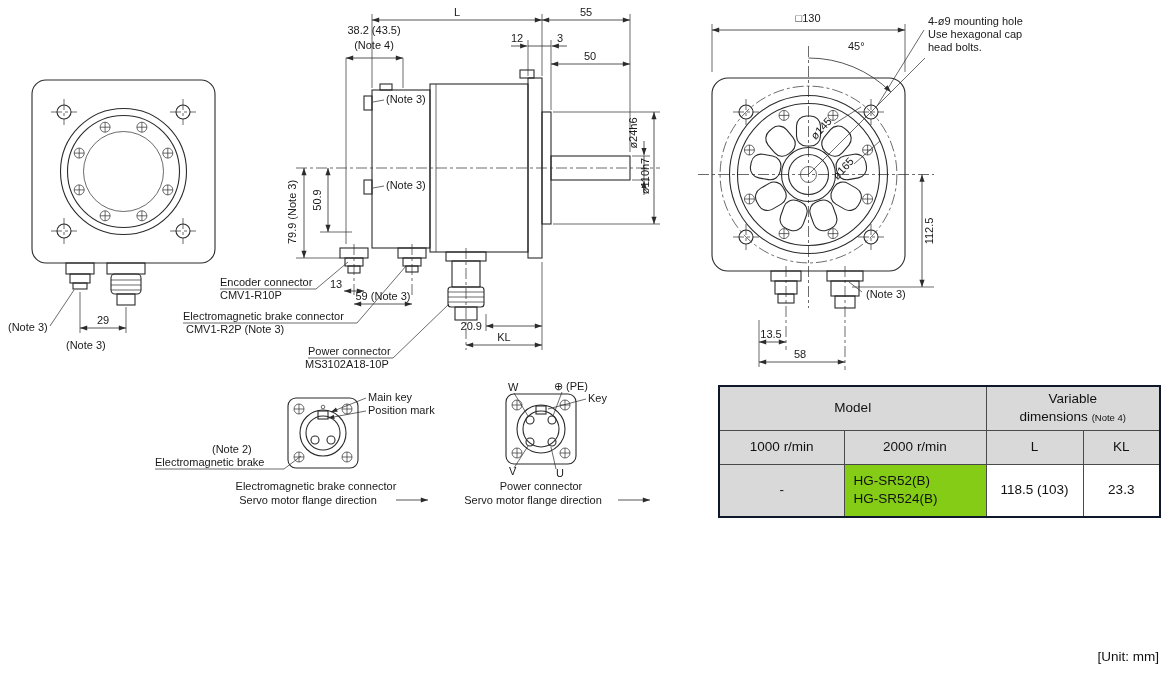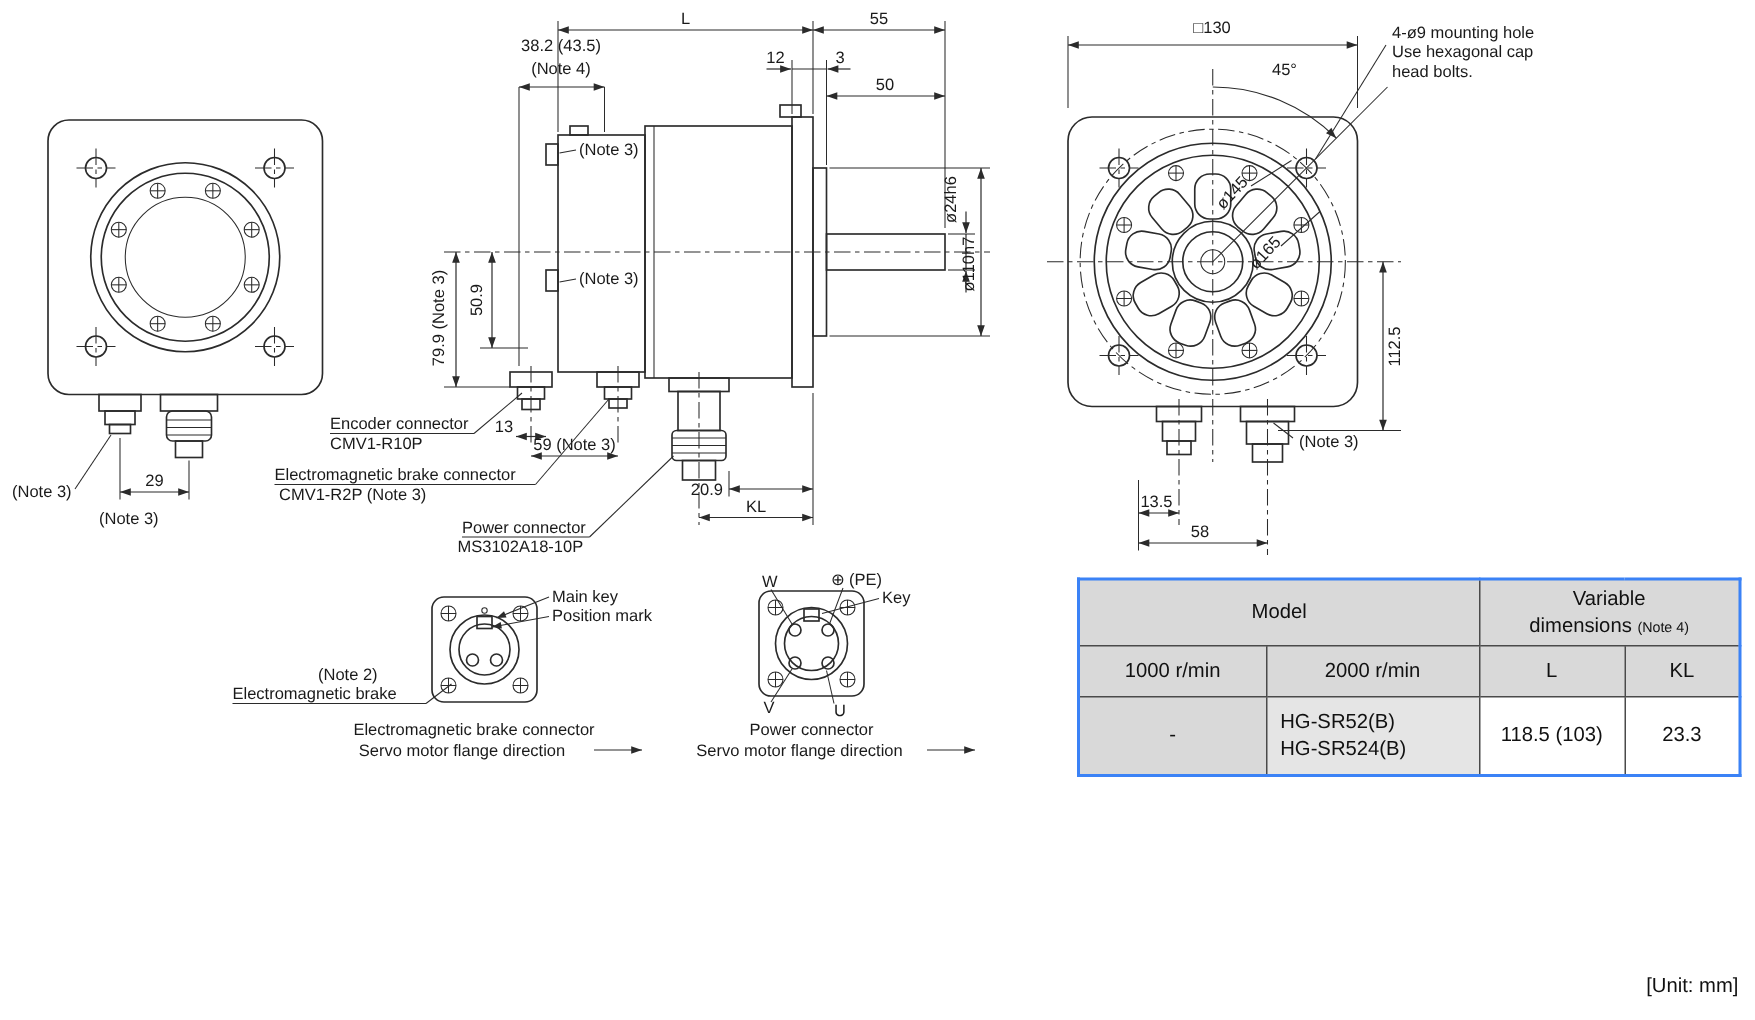--- a/index.html
+++ b/index.html
@@ -5,25 +5,25 @@
   html,body{margin:0;padding:0;}
   body{width:1170px;height:680px;background:#ffffff;position:relative;overflow:hidden;
        font-family:"Liberation Sans",sans-serif;color:#111;}
   svg.drawing{position:absolute;left:0;top:0;}
   svg text{font-family:"Liberation Sans",sans-serif;font-size:11px;fill:#1a1a1a;}
   .ln{fill:none;stroke:#2b2b2b;stroke-width:1.1;}
   .thin{fill:none;stroke:#2b2b2b;stroke-width:0.7;}
   .dim{fill:none;stroke:#2b2b2b;stroke-width:0.8;}
   .cl{fill:none;stroke:#2b2b2b;stroke-width:0.7;stroke-dasharray:11 3 3 3;}
   table.dims{position:absolute;left:718px;top:385px;width:441px;border-collapse:collapse;
-             table-layout:fixed;font-size:13.5px;border:2px solid #3b82f6;color:#111;}
+             table-layout:fixed;font-size:13.5px;border:2px solid #0f172a;color:#111;}
   .dims th,.dims td{border:1.3px solid #4a4a4a;text-align:center;vertical-align:middle;
              font-weight:normal;padding:2px 4px;line-height:1.35;background:#fff;}
   .dims .gray{background:#d9d9d9;}
-  .dims .model-cell{text-align:left;padding-left:9px;background:#e5e5e5;}
+  .dims .model-cell{text-align:left;padding-left:9px;background:#84cc16;}
   .dims .dash-cell{background:#d9d9d9;}
   .dims tr.h1{height:44px;}
   .dims tr.h2{height:34px;padding-left:28px;}
   .dims tr.dr{height:53px;}
   .note-small{font-size:9.5px;}
   .unit{position:absolute;right:11px;top:649px;font-size:13.5px;padding-left:32px;}
 </style>
 </head>
 <body>
 

